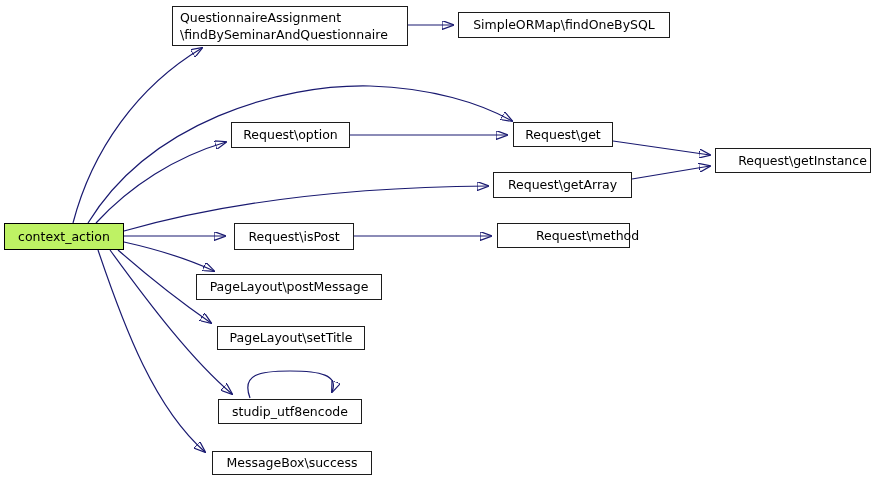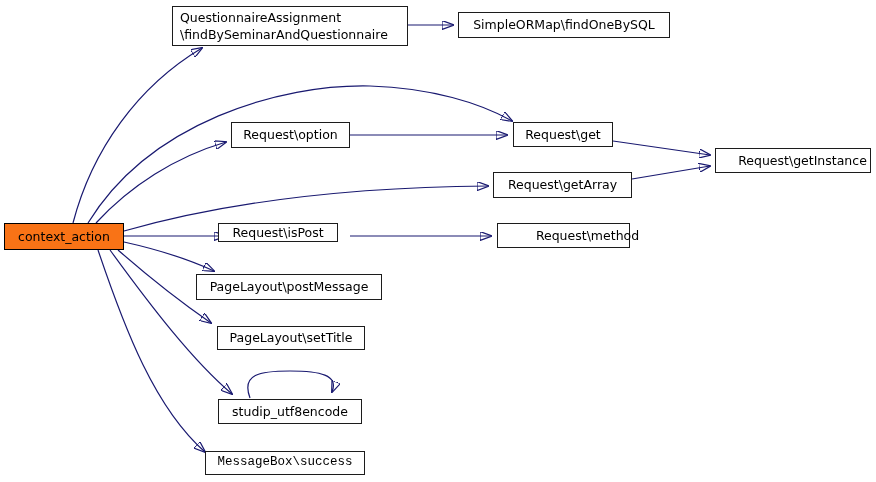--- a/index.html
+++ b/index.html
@@ -40,21 +40,21 @@
     justify-content: center;
     white-space: pre-line;
     cursor: pointer;
   }
   .node.multiline {
     justify-content: flex-start;
     text-align: left;
     padding-left: 7px;
   }
   .node.highlight {
-    background: #f97316;
+    background: #bef264;
     border: 1.5px solid #000000;
     cursor: default;
   }
 </style>
 </head>
 <body>
 
 <div id="canvas">
 
   <svg id="edge-layer" width="876" height="482" viewBox="0 0 876 482" xmlns="http://www.w3.org/2000/svg">
@@ -89,25 +89,25 @@
   <div class="node" style="left:458px; top:12px; width:212px; height:26px;">SimpleORMap\findOneBySQL</div>
 
   <div class="node" style="left:513px; top:122px; width:100px; height:25px;">Request\get</div>
 
   <div class="node" style="left:231px; top:122px; width:119px; height:26px;">Request\option</div>
 
   <div class="node" style="left:715px; top:148px; width:156px; height:25px;padding-left:19px;">Request\getInstance</div>
 
   <div class="node" style="left:493px; top:172px; width:139px; height:26px;">Request\getArray</div>
 
-  <div class="node" style="left:218px; top:223px; width:120px; height:19px;">Request\isPost</div>
+  <div class="node" style="left:234px; top:223px; width:120px; height:27px;">Request\isPost</div>
 
   <div class="node" style="left:497px; top:223px; width:133px; height:25px;padding-left:48px;">Request\method</div>
 
   <div class="node" style="left:196px; top:274px; width:186px; height:26px;">PageLayout\postMessage</div>
 
   <div class="node" style="left:217px; top:326px; width:148px; height:24px;">PageLayout\setTitle</div>
 
   <div class="node" style="left:218px; top:399px; width:144px; height:25px;">studip_utf8encode</div>
 
-  <div class="node" style="left:205px; top:451px; width:160px; height:24px;font-family:Liberation Mono, monospace;">MessageBox\success</div>
+  <div class="node" style="left:212px; top:451px; width:160px; height:24px;">MessageBox\success</div>
 
 </div>
 
 </body></html>

